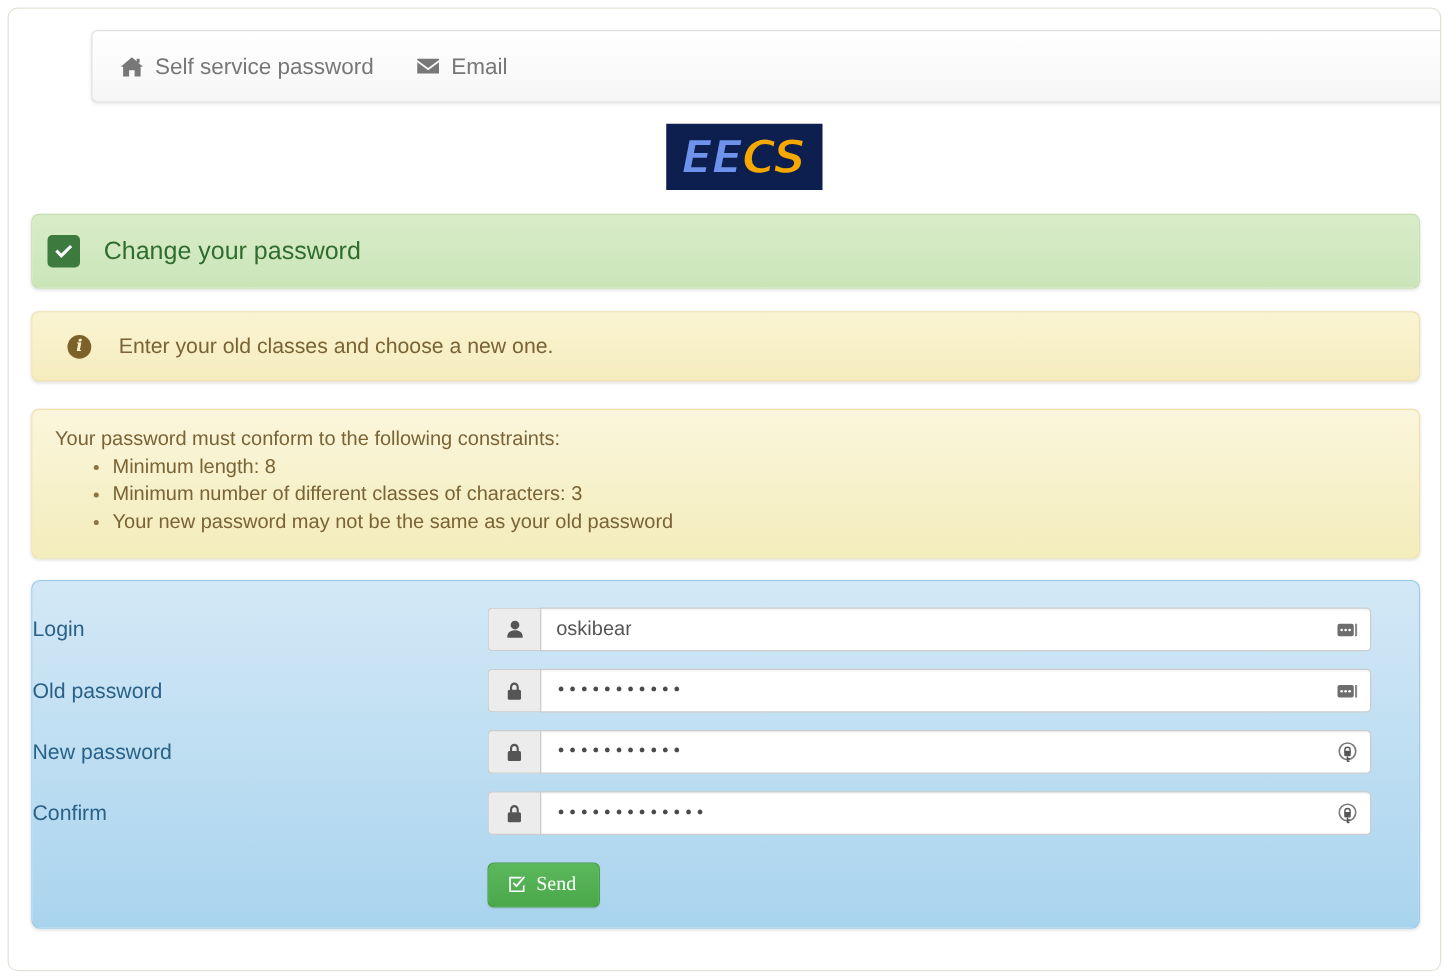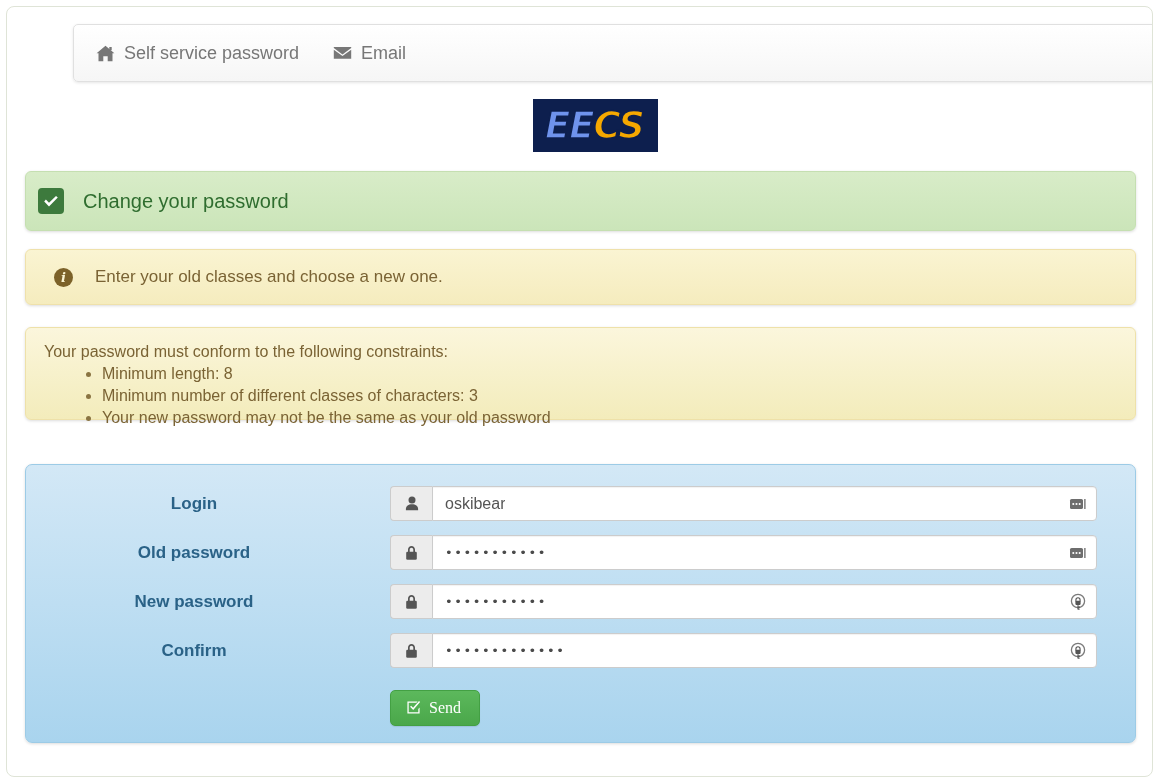--- a/index.html
+++ b/index.html
@@ -151,57 +151,57 @@
   }
   .panel-info-text {
     margin-left: 22px;
     color: #7a6334;
     font-size: 17px;
   }
 
   
   .panel-constraints {
     top: 319px;
-    height: 93px;
+    height: 120px;
     background: linear-gradient(to bottom, #fbf6dc 0%, #f3ecbb 100%);
     border: 1px solid #eee1a9;
     padding: 15px 20px 10px 18px;
     color: #7a6334;
     font-size: 16px;
   }
   .constraints-intro { margin: 0 0 3px 0; }
   .constraints-list {
     margin: 0;
     padding-left: 42px;
     list-style: disc;
   }
-  .constraints-list li { margin: 4px 16px; }
+  .constraints-list li { margin: 4px 4px; }
   .constraints-list li::marker { color: #8a7442; }
 
   
   .panel-form {
     top: 456px;
     height: 279px;
     background: linear-gradient(to bottom, #d3e8f6 0%, #a9d4ee 100%);
     border: 1px solid #9ccbe6;
     border-radius: 7px;
     padding-top: 14px;
   }
   .form-row {
     display: flex;
     align-items: center;
     height: 49px;
   }
   .form-label {
     width: 364px;
-    text-align: center;
+    text-align: left;
     padding-right: 28px;
     color: #2a6287;
     font-size: 17px;
-    font-weight: bold;
+    font-weight: normal;
     white-space: nowrap;
   }
   .input-group {
     display: flex;
     align-items: stretch;
     width: 707px;
     height: 35px;
   }
   .input-addon {
     width: 42px;

